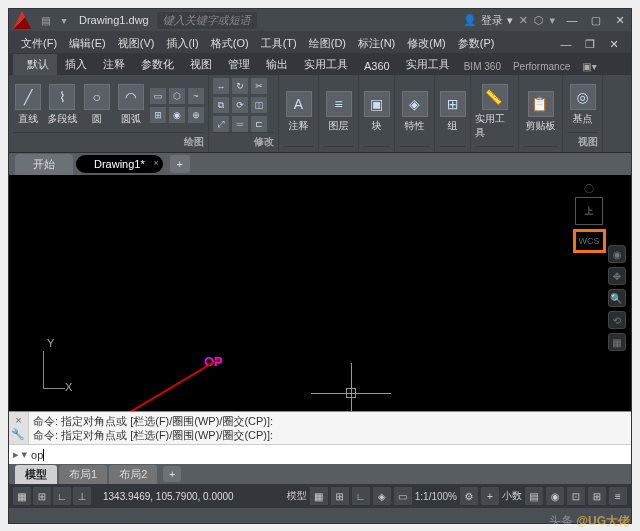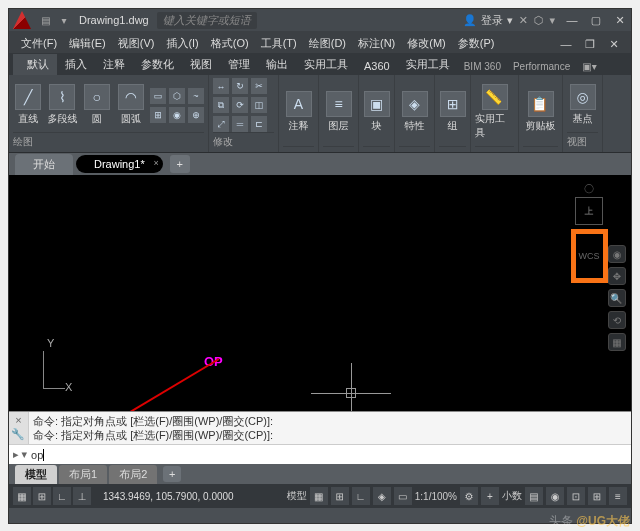--- a/index.html
+++ b/index.html
@@ -18,21 +18,21 @@
 .menubar { height: 22px; background: #3c4044; display: flex; align-items: flex-end; padding: 0 6px; font-size: 11px; color: #ddd; }
 .menubar span { padding: 2px 6px; }
 .menuline2 { height: 20px; background: #3c4044; display: flex; align-items: center; padding: 0 6px; font-size: 11px; color: #ddd; gap: 10px; }
 .ribbon-tabs { height: 22px; background: #33373b; display: flex; align-items: flex-end; padding: 0 4px; font-size: 11px; color: #ddd; }
 .rtab { padding: 3px 8px; }
 .rtab.active { background: #4a4f54; padding-left: 14px; }
 .ext-tab { font-size: 10px; padding: 3px 6px; color: #aaa; }
 .ribbon { height: 78px; background: #44494e; display: flex; border-bottom: 1px solid #2a2d30; }
 .panel { border-right: 1px solid #3a3e42; padding: 3px 4px; display: flex; flex-direction: column; font-size: 10px; color: #ddd; }
 .panel-body { flex: 1; display: flex; align-items: center; gap: 4px; }
-.panel-title { text-align: left; font-size: 10px; color: #aaa; padding-top: 2px; border-top: 1px solid #3a3e42; }
+.panel-title { text-align: right; font-size: 10px; color: #aaa; padding-top: 2px; border-top: 1px solid #3a3e42; font-weight: bold; }
 .big-btn { display: flex; flex-direction: column; align-items: center; gap: 2px; width: 32px; }
 .big-ico { width: 26px; height: 26px; background: #5a6066; border: 1px solid #6b7177; display: flex; align-items: center; justify-content: center; font-size: 14px; color: #cde; }
 .small-grid { display: grid; grid-template-columns: repeat(3, 16px); grid-auto-rows: 16px; gap: 3px; }
 .small-ico { width: 16px; height: 16px; background: #5a6066; display: flex; align-items: center; justify-content: center; font-size: 9px; color: #cde; }
 .file-tabs { height: 22px; background: #585d62; display: flex; align-items: center; font-size: 11px; color: #ddd; padding-left: 6px; }
 .ftab { padding: 3px 18px; background: #6b7177; margin-right: 3px; border-top-left-radius: 4px; border-top-right-radius: 4px; position: relative; }
 .ftab.active { background: #000; color: #fff; border-radius: 9px; }
 .ftab-close { position: absolute; right: 4px; top: 3px; font-size: 9px; color: #999; }
 .ftab-plus { width: 20px; height: 18px; background: #6b7177; border-radius: 3px; display: flex; align-items: center; justify-content: center; margin-left: 4px; }
 .canvas-area { position: relative; height: 236px; background: #000; overflow: hidden; }
@@ -258,21 +258,21 @@
   <div class="file-tabs">
     <div class="ftab"><span>开始</span></div>
     <div class="ftab active"><span>Drawing1*</span><span class="ftab-close">×</span></div>
     <div class="ftab-plus">+</div>
   </div>
 
   <div class="canvas-area">
     <div class="viewcube">
       <div style="color:#555">◯</div>
       <div class="cube">上</div>
-      <div style="border:5px solid #f97316;padding:17px 3px;display:inline-block">WCS</div>
+      <div style="border:3px solid #f97316;padding:4px 3px;display:inline-block">WCS</div>
     </div>
     <div class="nav-wheel">
       <span>◉</span>
       <span>✥</span>
       <span>🔍</span>
       <span>⟲</span>
       <span>▦</span>
     </div>
     <div class="ucs-lines"></div>
     <span class="ucs-y">Y</span>

